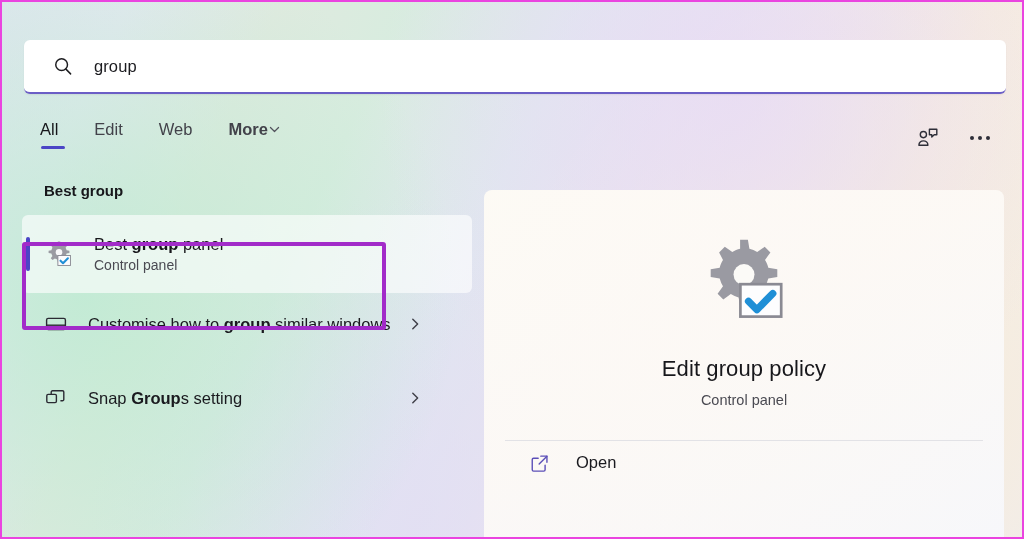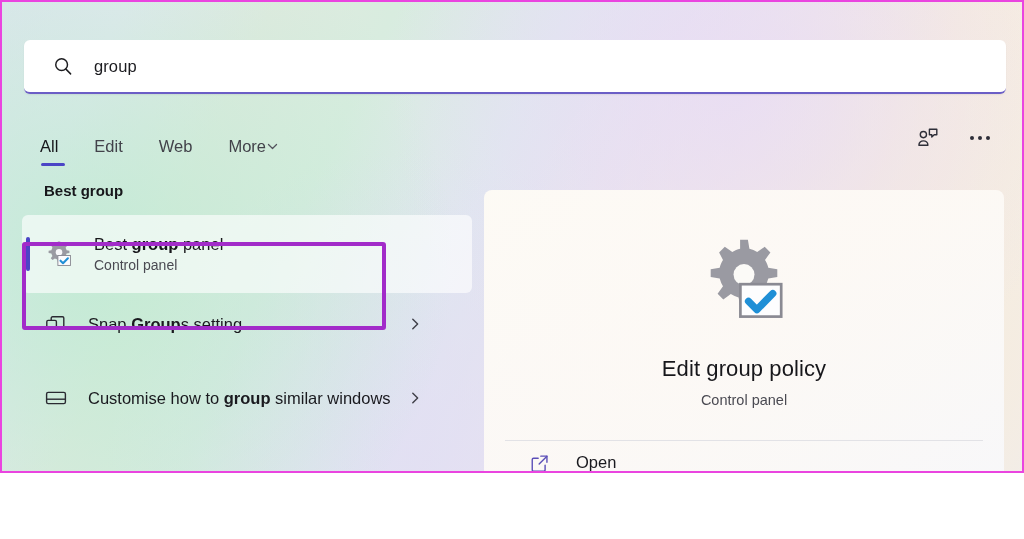--- a/index.html
+++ b/index.html
@@ -7,21 +7,21 @@
   html, body {
     width: 1024px;
     height: 539px;
     overflow: hidden;
     font-family: "Liberation Sans", sans-serif;
   }
 
   #root {
     position: relative;
     width: 1024px;
-    height: 473px;
+    height: 539px;
     background:
       linear-gradient(115deg,
         #dfe6ef 0%,
         #e3e8f0 10%,
         #dfeadf 22%,
         #d8ecdf 32%,
         #e0e7ef 46%,
         #e7e3f0 56%,
         #f0e6ea 66%,
         #f7ecdf 78%,
@@ -71,21 +71,21 @@
   .search-value {
     font-size: 16.5px;
     color: #1b1b1f;
     letter-spacing: 0.1px;
   }
 
   
   .tabs {
     position: absolute;
     left: 38px;
-    top: 133px;
+    top: 116px;
     display: flex;
     align-items: center;
     gap: 0px;
     z-index: 3;
   }
   .tab {
     position: relative;
     font-size: 16.5px;
     color: #42424a;
     padding: 2px 18px 10px 0;
@@ -101,20 +101,21 @@
     left: 1px;
     bottom: 0px;
     width: 24px;
     height: 3.5px;
     border-radius: 2px;
     background: #4b45c6;
   }
   .tab.more {
     display: flex;
     align-items: center;
+    font-weight: bold;
   }
   .chevron-down {
     width: 13px;
     height: 13px;
     color: #52525c;
   }
 
   .top-actions {
     position: absolute;
     right: 28px;
@@ -320,35 +321,35 @@
         <div class="best-title"><span>Best </span><b>group</b><span> panel</span></div>
         <div class="best-sub">Control panel</div>
       </div>
     </div>
 
     <div class="annot-box"></div>
 
 
     <div class="setting-row">
       <svg class="set-icon" viewBox="0 0 24 24" fill="none" stroke="currentColor" stroke-width="1.4">
+        <rect x="2.6" y="6.4" width="18.8" height="11.2" rx="1.6"></rect>
+        <line x1="2.6" y1="13.2" x2="21.4" y2="13.2"></line>
+      </svg>
+      <div class="set-label"><span>Customise how to </span><b>group</b><span> similar windows</span></div>
+      <svg class="chev-right" viewBox="0 0 16 16" fill="none" stroke="currentColor" stroke-width="1.7" stroke-linecap="round" stroke-linejoin="round">
+        <polyline points="5.5,2.5 11,8 5.5,13.5"></polyline>
+      </svg>
+    </div>
+
+    <div class="setting-row">
+      <svg class="set-icon" viewBox="0 0 24 24" fill="none" stroke="currentColor" stroke-width="1.4">
         <rect x="2.8" y="8.4" width="9.6" height="8.2" rx="1.3"></rect>
         <path d="M7.2 8.4V6.1a1.3 1.3 0 0 1 1.3-1.3h10a1.3 1.3 0 0 1 1.3 1.3v7.3a1.3 1.3 0 0 1-1.3 1.3h-2.1"></path>
       </svg>
       <div class="set-label"><span>Snap </span><b>Group</b><span>s setting</span></div>
-      <svg class="chev-right" viewBox="0 0 16 16" fill="none" stroke="currentColor" stroke-width="1.7" stroke-linecap="round" stroke-linejoin="round">
-        <polyline points="5.5,2.5 11,8 5.5,13.5"></polyline>
-      </svg>
-    </div>
-
-    <div class="setting-row">
-      <svg class="set-icon" viewBox="0 0 24 24" fill="none" stroke="currentColor" stroke-width="1.4">
-        <rect x="2.6" y="6.4" width="18.8" height="11.2" rx="1.6"></rect>
-        <line x1="2.6" y1="13.2" x2="21.4" y2="13.2"></line>
-      </svg>
-      <div class="set-label"><span>Customise how to </span><b>group</b><span> similar windows</span></div>
       <svg class="chev-right" viewBox="0 0 16 16" fill="none" stroke="currentColor" stroke-width="1.7" stroke-linecap="round" stroke-linejoin="round">
         <polyline points="5.5,2.5 11,8 5.5,13.5"></polyline>
       </svg>
     </div>
 
   </div>
 
   <div class="preview">
     <svg class="preview-icon" viewBox="0 0 32 32">
       <path fill="#9a9aa2" d="M14.7 2.6h2.6l.5 3a9.8 9.8 0 0 1 2.6 1.1l2.5-1.8 1.9 1.9-1.8 2.5c.5.8.9 1.7 1.1 2.6l3 .5v2.6l-3 .5a9.8 9.8 0 0 1-1.1 2.6l1.8 2.5-1.9 1.9-2.5-1.8c-.8.5-1.7.9-2.6 1.1l-.5 3h-2.6l-.5-3a9.8 9.8 0 0 1-2.6-1.1l-2.5 1.8-1.9-1.9 1.8-2.5a9.8 9.8 0 0 1-1.1-2.6l-3-.5v-2.6l3-.5c.2-.9.6-1.8 1.1-2.6L7.7 6.8l1.9-1.9 2.5 1.8c.8-.5 1.7-.9 2.6-1.1z"></path>

